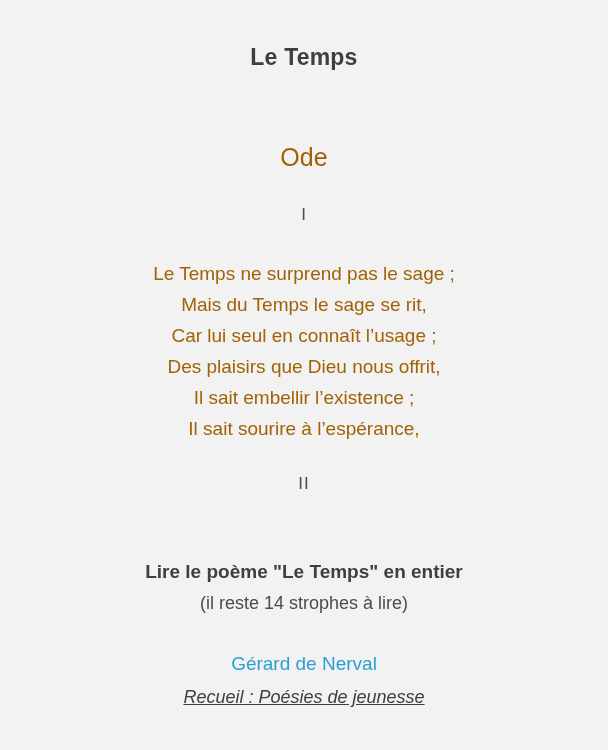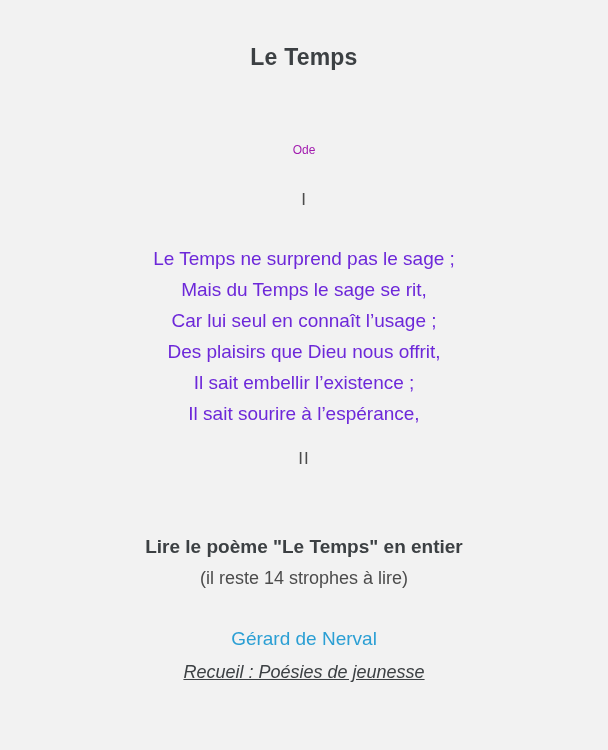--- a/index.html
+++ b/index.html
@@ -27,43 +27,43 @@
   .poem-title {
     margin-top: 44px;
     font-size: 23px;
     font-weight: bold;
     color: #3c4043;
     letter-spacing: 0.2px;
     text-align: center;
   }
   .poem-subtitle {
     margin-top: 57px;
-    font-size: 12px;
-    color: #a21caf;
+    font-size: 25px;
+    color: #a16207;
     text-align: left;
   }
   .stanza-number {
     margin-top: 33px;
     font-size: 17px;
     color: #4c4c4c;
     text-align: center;
     letter-spacing: 1px;
   }
   .stanza {
     margin-top: 33px;
     text-align: center;
   }
   .verse-line {
     font-size: 19px;
     line-height: 31px;
-    color: #6d28d9;
+    color: #a16207;
     white-space: pre;
   }
   .stanza-number.second {
-    margin-top: 20px;
+    margin-top: 30px;
   }
   .read-full {
     margin-top: 67px;
     font-size: 19px;
     font-weight: bold;
     color: #3c4043;
     text-align: center;
   }
   .remaining {
     margin-top: 10px;

